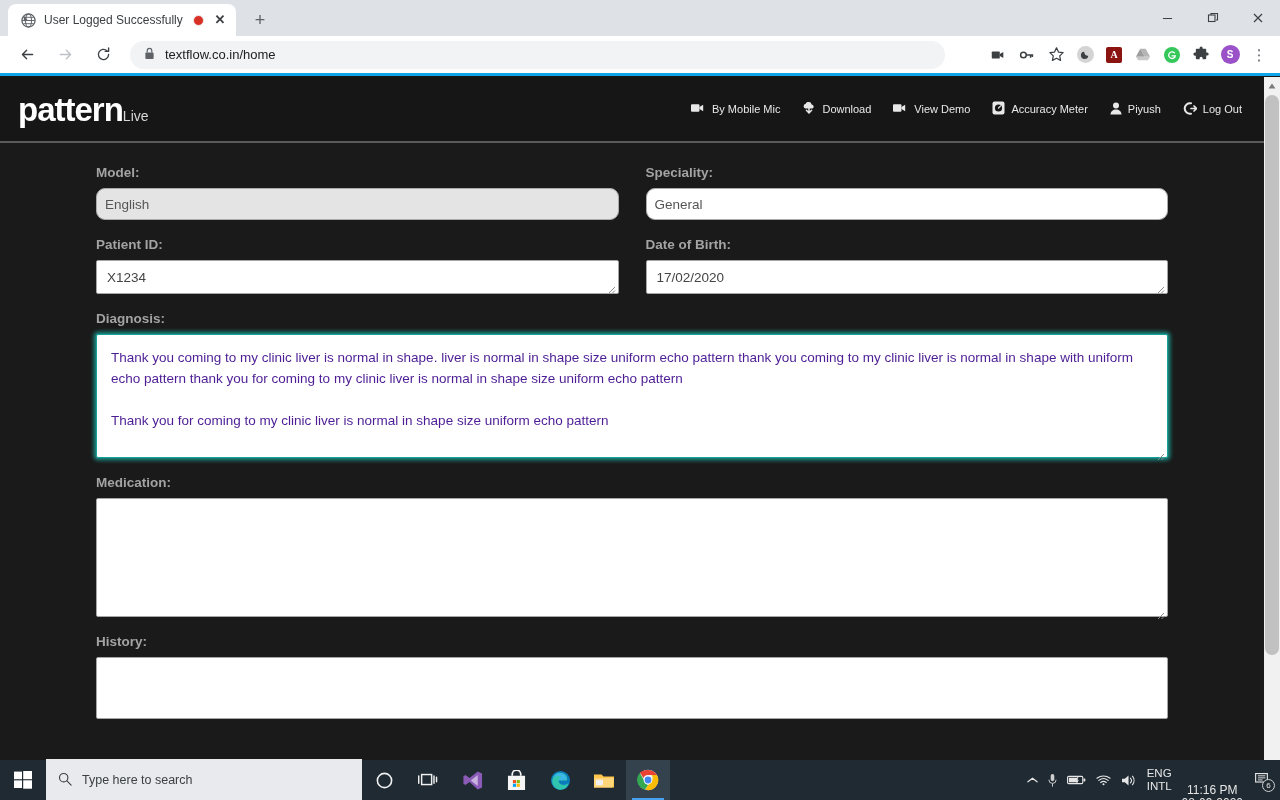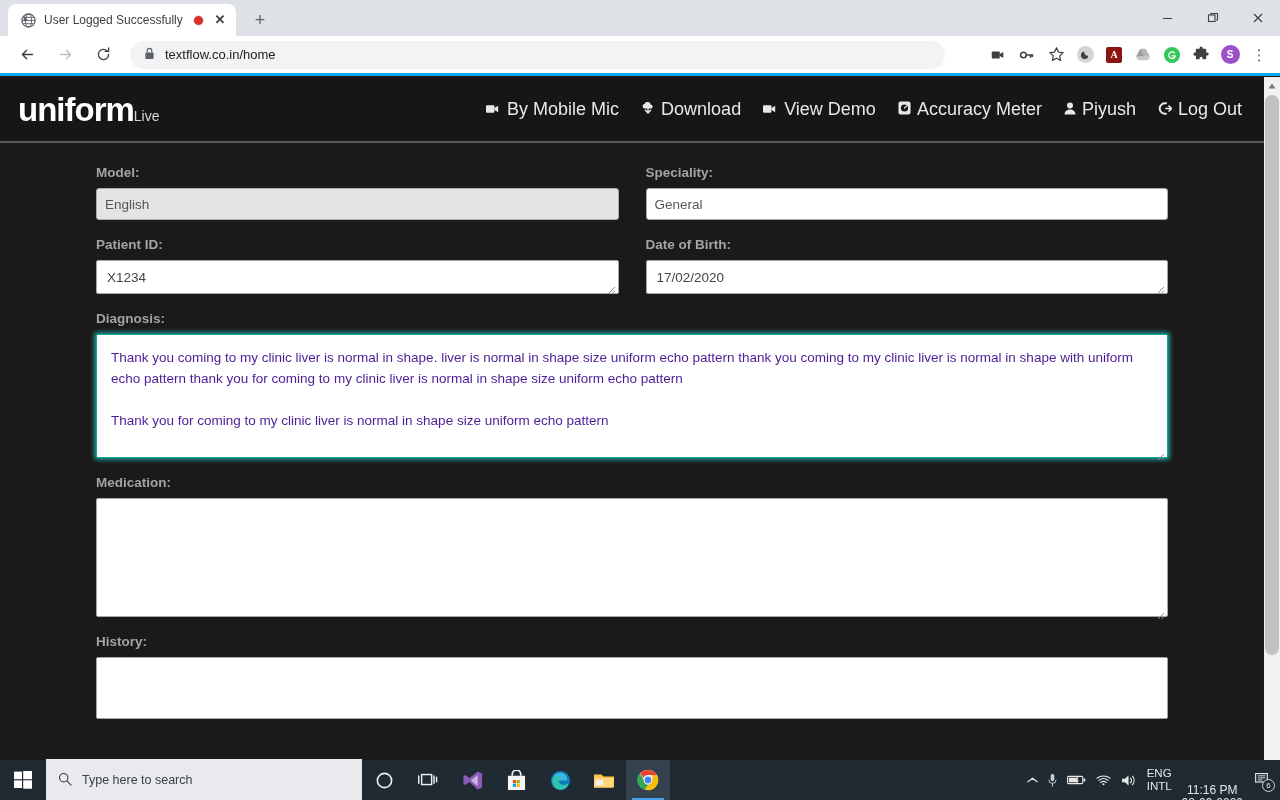--- a/index.html
+++ b/index.html
@@ -104,33 +104,33 @@
     margin-left: 18px; font-size: 33px; font-weight: bold;
     color: #fff; letter-spacing: -1px; line-height: 1;
   }
   .logo .live {
     font-size: 14px; font-weight: normal; color: #d8d8d8;
     letter-spacing: 0; vertical-align: baseline;
   }
   .nav { margin-left: auto; display: flex; align-items: center; gap: 22px; padding-right: 22px; }
   .nav-item {
     display: flex; align-items: center; gap: 6px;
-    color: #e8e8e8; font-size: 18px; white-space: nowrap;
+    color: #e8e8e8; font-size: 11px; white-space: nowrap;
   }
   .nav-item svg { flex: 0 0 auto; }
 
   .form { padding: 22px 96px 0 96px; }
   .row { display: flex; gap: 27px; }
   .col { flex: 1; min-width: 0; }
   .f-label {
     color: #a3a3a3; font-size: 13.5px; font-weight: bold;
     margin-bottom: 8px; display: block;
   }
   .f-select {
-    width: 100%; height: 32px; border: 1px solid #aaa; border-radius: 3px;
+    width: 100%; height: 32px; border: 1px solid #aaa; border-radius: 9px;
     font-size: 13.5px; color: #555; padding: 0 8px;
     font-family: "Liberation Sans", sans-serif;
     appearance: none; -webkit-appearance: none;
     background-repeat: no-repeat;
     background-position: right 9px center;
   }
   .f-select.gray { background-color: #e4e4e4; }
   .f-select.white { background-color: #ffffff; }
   .sel-wrap { position: relative; }
   .f-input {
@@ -335,21 +335,21 @@
         <span class="ext-circle" style="background:#9b51c7;width:19px;height:19px;font-size:10px;">S</span>
       </div>
       <div class="tb-ico dots">⋮</div>
     </div>
   </div>
 
   <div class="viewport">
     <div class="page">
 
       <div class="site-header">
-        <div class="logo"><span>uniform</span><span class="live">Live</span></div>
+        <div class="logo"><span>pattern</span><span class="live">Live</span></div>
         <div class="nav">
 
           <div class="nav-item">
             <span>
               <svg width="15" height="12" viewBox="0 0 16 12">
                   <rect x="0" y="2" width="9" height="8" rx="1" fill="#e8e8e8"></rect>
                   <path d="M9 5l4-2.5v7L9 7z" fill="#e8e8e8"></path>
                 </svg>
             </span>
             <span>By Mobile Mic</span>

